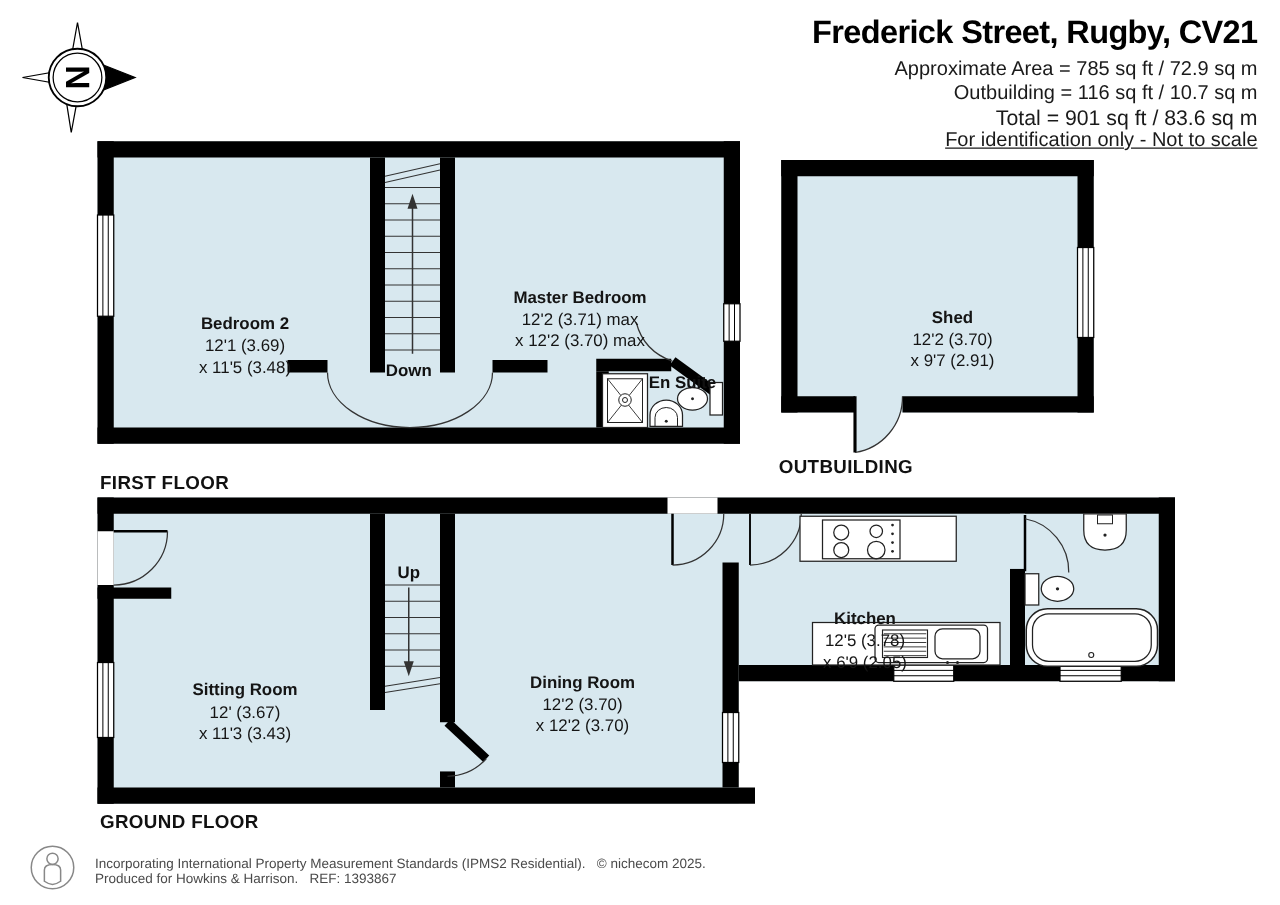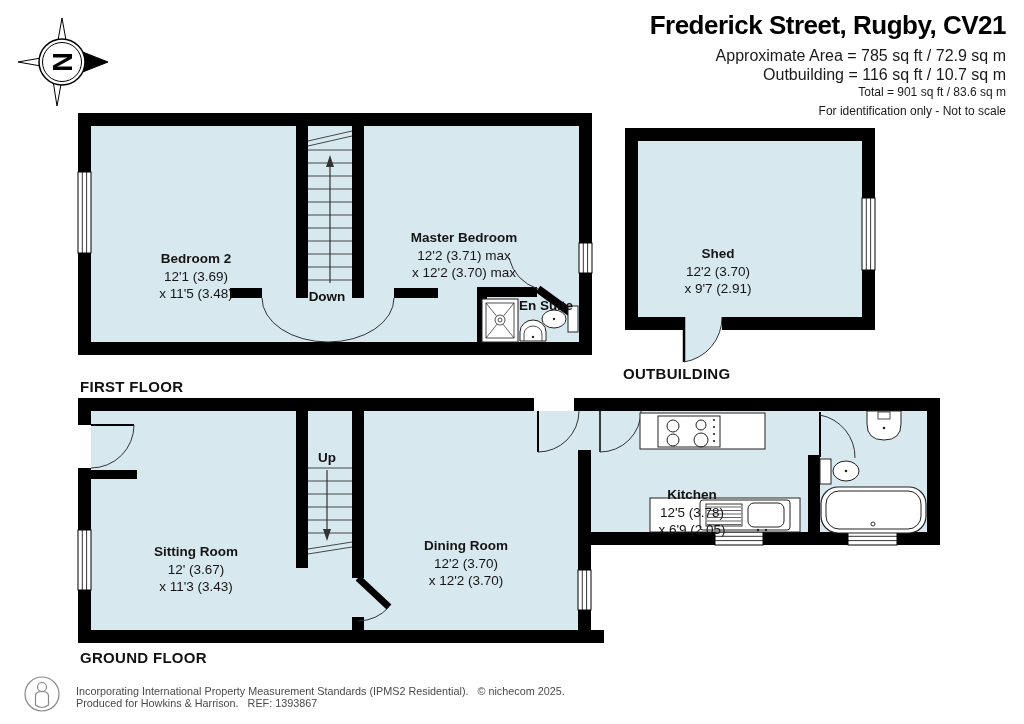--- a/index.html
+++ b/index.html
@@ -4,22 +4,22 @@
 <style>
   html,body{margin:0;padding:0;background:#fff;}
   .page{position:relative;width:1024px;height:724px;background:#ffffff;overflow:hidden;
         font-family:"Liberation Sans",sans-serif;color:#1a1a1a;}
   svg{position:absolute;left:0;top:0;}
   
   .hdr{position:absolute;right:18px;text-align:right;white-space:nowrap;}
   .hdr-title{top:10px;font-size:26px;font-weight:bold;letter-spacing:-0.5px;color:#000000;}
   .hdr-line1{top:47px;font-size:16px;}
   .hdr-line2{top:66px;font-size:16px;}
-  .hdr-line3{top:85px;font-size:12px;}
-  .hdr-note{top:104px;font-size:12px;}
+  .hdr-line3{top:85px;font-size:17px;}
+  .hdr-note{top:104px;font-size:16px;text-decoration:underline;}
   
   .floor-label{position:absolute;font-size:15px;font-weight:bold;letter-spacing:0.3px;color:#111;}
   
   .room-label{position:absolute;width:220px;text-align:center;font-size:13.5px;line-height:17.5px;color:#151515;}
   .room-label .rm-name{font-weight:bold;margin-top:40px;}
   .small-bold{position:absolute;text-align:center;font-size:13.5px;font-weight:bold;color:#111;}
   
   .foot{position:absolute;left:76px;font-size:10.8px;color:#4a4a4a;white-space:pre;}
 </style>
 </head>
@@ -274,21 +274,21 @@
   </div>
 
   <div class="room-label" style="left:354px;top:189px;">
     <div class="rm-name">Master Bedroom</div>
     <div>12'2 (3.71) max</div>
     <div>x 12'2 (3.70) max</div>
   </div>
 
   <div class="small-bold" style="left:500px;top:298px;width:92px;">En Suite</div>
 
-  <div class="room-label" style="left:608px;top:205px;">
+  <div class="room-label" style="left:652px;top:205px;">
     <div class="rm-name">Shed</div>
     <div>12'2 (3.70)</div>
     <div>x 9'7 (2.91)</div>
   </div>
 
   <div class="room-label" style="left:86px;top:503px;">
     <div class="rm-name">Sitting Room</div>
     <div>12' (3.67)</div>
     <div>x 11'3 (3.43)</div>
   </div>

